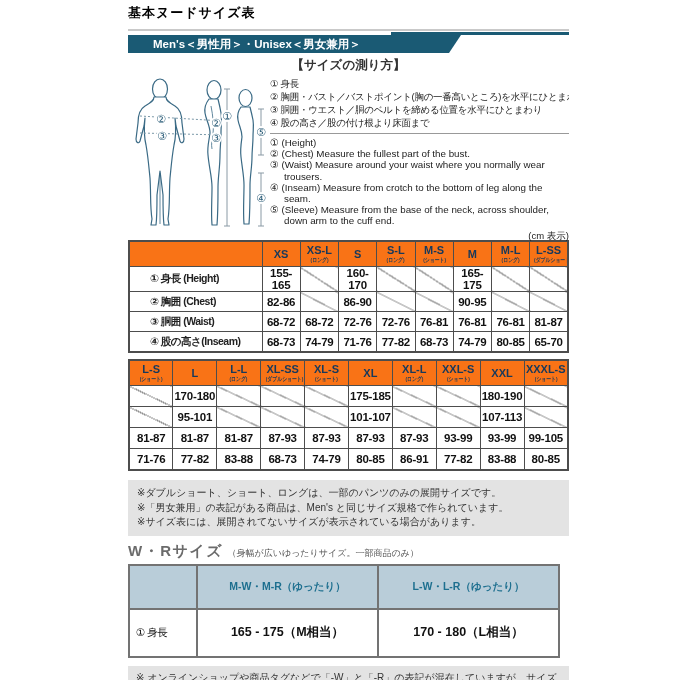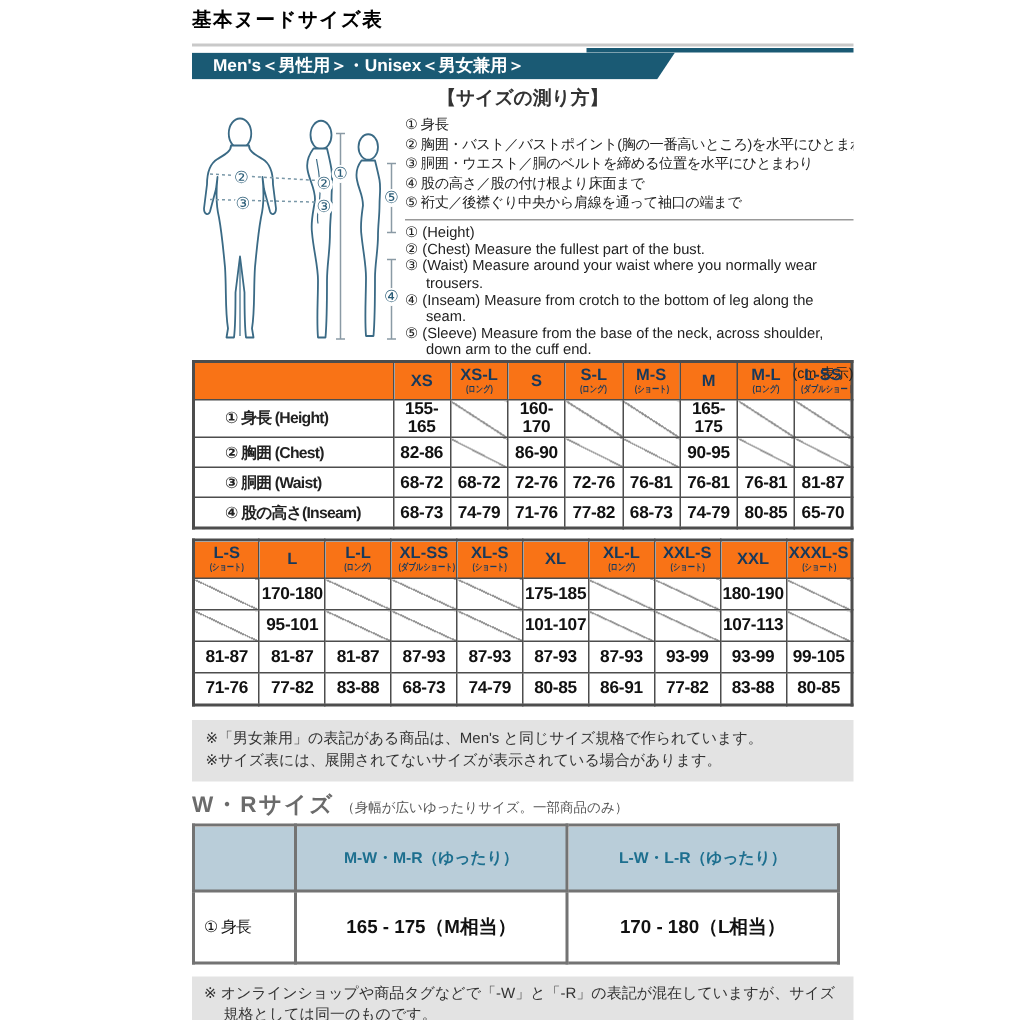--- a/index.html
+++ b/index.html
@@ -6,21 +6,21 @@
   .page{position:relative;width:680px;height:680px;background:#ffffff;overflow:hidden;
         font-family:"Liberation Sans","DejaVu Sans",sans-serif;}
   .content{position:absolute;left:128px;top:4px;width:441px;}
 
   
   .title{margin:0;font-size:13px;font-weight:bold;color:#000000;letter-spacing:1px;
          padding-bottom:7px;border-bottom:2px solid #c9c9c9;}
   .banner-row{position:relative;height:22px;margin-top:1px;}
   .banner-line{position:absolute;top:0;right:0;width:178px;height:3px;background:#1a5a74;}
   .banner-tab{position:absolute;left:0;top:3px;width:308px;height:18px;background:#1a5a74;
-              color:#fff;font-size:11.5px;font-weight:bold;line-height:18px;padding-left:14px;
+              color:#fff;font-size:11.5px;font-weight:bold;line-height:18px;padding-left:25px;
               clip-path:polygon(0 0,100% 0,calc(100% - 12px) 100%,0 100%);}
   .measure-head{text-align:center;font-size:12.5px;font-weight:bold;color:#333;margin:3px 0 2px;}
 
   
   .measure{display:flex;height:160px;}
   .figures{position:relative;width:142px;flex:none;}
   .mk{position:absolute;width:12px;height:12px;font-size:11px;line-height:12px;text-align:center;
       color:#2b5d78;background:#fff;border-radius:50%;}
   .instructions{flex:1;padding-top:2px;min-width:0;}
   .jp p{margin:0 0 1px;font-size:9.5px;line-height:12px;color:#222;white-space:nowrap;
@@ -111,21 +111,20 @@
       <span class="mk" style="left:93px;top:34px">①</span>
       <span class="mk" style="left:127px;top:50px">⑤</span>
       <span class="mk" style="left:127px;top:116px">④</span>
     </div>
     <div class="instructions">
       <div class="jp">
         <p>① 身長</p>
         <p>② 胸囲・バスト／バストポイント(胸の一番高いところ)を水平にひとまわり</p>
         <p>③ 胴囲・ウエスト／胴のベルトを締める位置を水平にひとまわり</p>
         <p>④ 股の高さ／股の付け根より床面まで</p>
-        <p>⑤ 裄丈／後襟ぐり中央から肩線を通って袖口の端まで</p>
       </div>
       <hr class="divider">
       <div class="en">
         <p>① (Height)</p>
         <p>② (Chest) Measure the fullest part of the bust.</p>
         <p>③ (Waist) Measure around your waist where you normally wear trousers.</p>
         <p>④ (Inseam) Measure from crotch to the bottom of leg along the seam.</p>
         <p>⑤ (Sleeve) Measure from the base of the neck, across shoulder, down arm to the cuff end.</p>
       </div>
       <div class="cm-note">(cm 表示)</div>
@@ -313,20 +312,21 @@
         <td>80-85</td>
         <td>86-91</td>
         <td>77-82</td>
         <td>83-88</td>
         <td>80-85</td>
       </tr>
     </tbody>
   </table>
 
   <div class="notes">
+    <p>※ダブルショート、ショート、ロングは、一部のパンツのみの展開サイズです。</p>
     <p>※「男女兼用」の表記がある商品は、Men's と同じサイズ規格で作られています。</p>
     <p>※サイズ表には、展開されてないサイズが表示されている場合があります。</p>
   </div>
 
   <div class="wr-head">
     <span class="wr-title">W・Rサイズ</span>
     <span class="wr-sub">（身幅が広いゆったりサイズ。一部商品のみ）</span>
   </div>
 
   <table class="t3">

